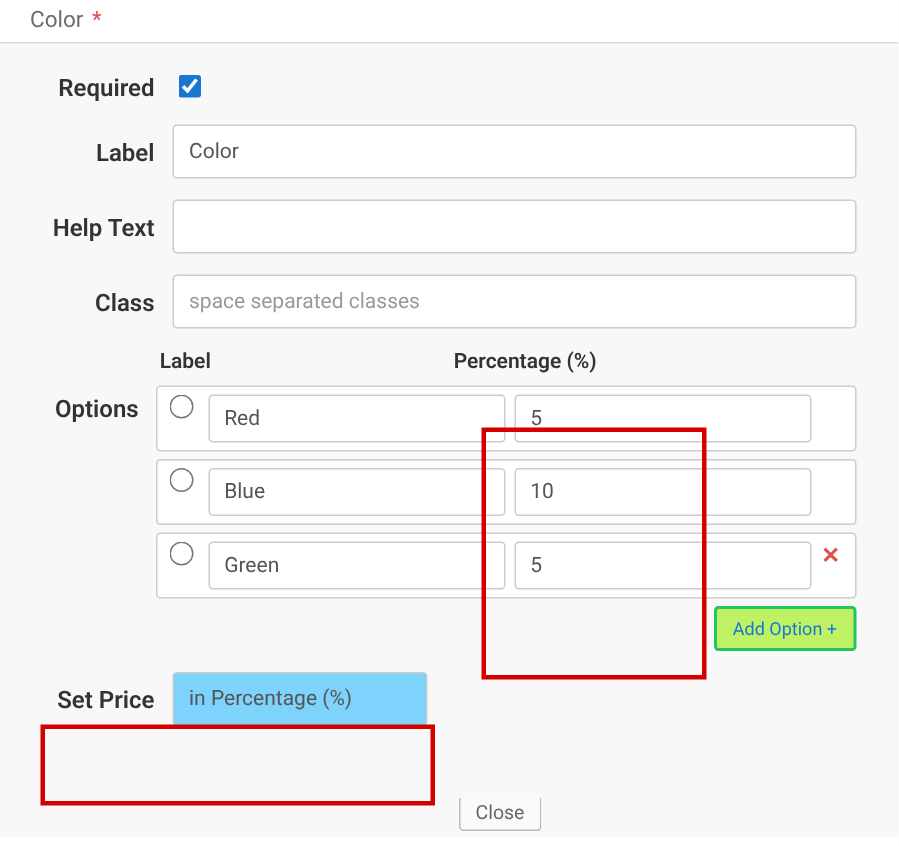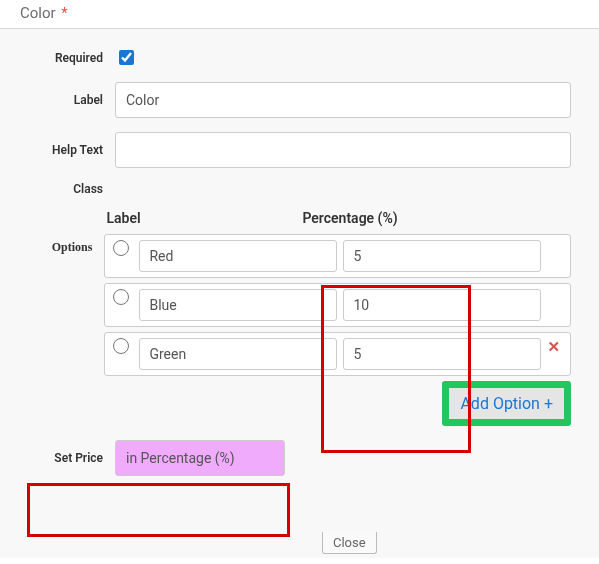--- a/index.html
+++ b/index.html
@@ -34,21 +34,21 @@
     display: flex;
     align-items: center;
     margin-bottom: 14px;
   }
   .row-label {
     width: 95px;
     text-align: right;
     padding-right: 12px;
     font-weight: 600;
     color: #333;
-    font-size: 12px;
+    font-size: 16px;
   }
   .row-field {
     flex: 1;
   }
   .chk {
     width: 15px;
     height: 15px;
     accent-color: #1976d2;
   }
   .text-input, .select-input {
@@ -120,34 +120,34 @@
     cursor: pointer;
     margin-left: auto;
     padding-right: 4px;
   }
   .add-option {
     text-align: right;
     margin-top: 4px;
   }
   .add-option-btn {
     display: inline-block;
-    border: 7px solid #22c55e;
-    border-radius: 3px;
-    background: #e5e5e5;
+    border: 2px solid #22c55e;
+    border-radius: 3px;
+    background: #bef264;
     color: #1976d2;
-    font-size: 16px;
+    font-size: 12px;
     padding: 6px 11px;
     cursor: pointer;
   }
   .set-price-select {
     width: 170px;
     height: 36px;
     border: 1px solid #ccc;
     border-radius: 3px;
-    background: #f0abfc;
+    background: #7dd3fc;
     padding: 0 10px;
     font-size: 14px;
     color: #555;
     font-family: inherit;
     appearance: none;
   }
   .set-price-wrap {
     position: relative;
     display: inline-block;
     width: 170px;
@@ -157,21 +157,21 @@
     position: absolute;
     right: 10px;
     top: 50%;
     transform: translateY(-50%);
     pointer-events: none;
     font-size: 11px;
     color: #666;
   }
   .close-btn {
     position: absolute;
-    left: 322px;
+    left: 306px;
     bottom: 4px;
     border: 1px solid #bbb;
     border-top: none;
     border-radius: 0 0 3px 3px;
     background: #fafafa;
     color: #666;
     font-size: 13px;
     padding: 3px 10px;
     cursor: pointer;
   }
@@ -210,25 +210,28 @@
 
   <div class="row">
     <div class="row-label">Help Text</div>
     <div class="row-field">
       <input type="text" class="text-input" value="" style="">
     </div>
   </div>
 
   <div class="row">
     <div class="row-label">Class</div>
+    <div class="row-field">
+      <input type="text" class="text-input" placeholder="space separated classes" style="">
+    </div>
   </div>
 
 
   <div class="row" style="align-items:flex-start;">
-    <div class="row-label" style="padding-top:30px;font-family:Liberation Serif, serif;">Options</div>
+    <div class="row-label" style="padding-top:30px;">Options</div>
     <div class="options-block">
       <div class="options-head">
         <div class="col-label-head">Label</div>
         <div class="col-pct-head">Percentage (%)</div>
       </div>
 
       <div class="option-row">
         <input type="radio" name="opt" class="option-radio" style="">
         <input type="text" class="option-label-input" value="Red" style="">
         <input type="text" class="option-pct-input" value="5" style="">

